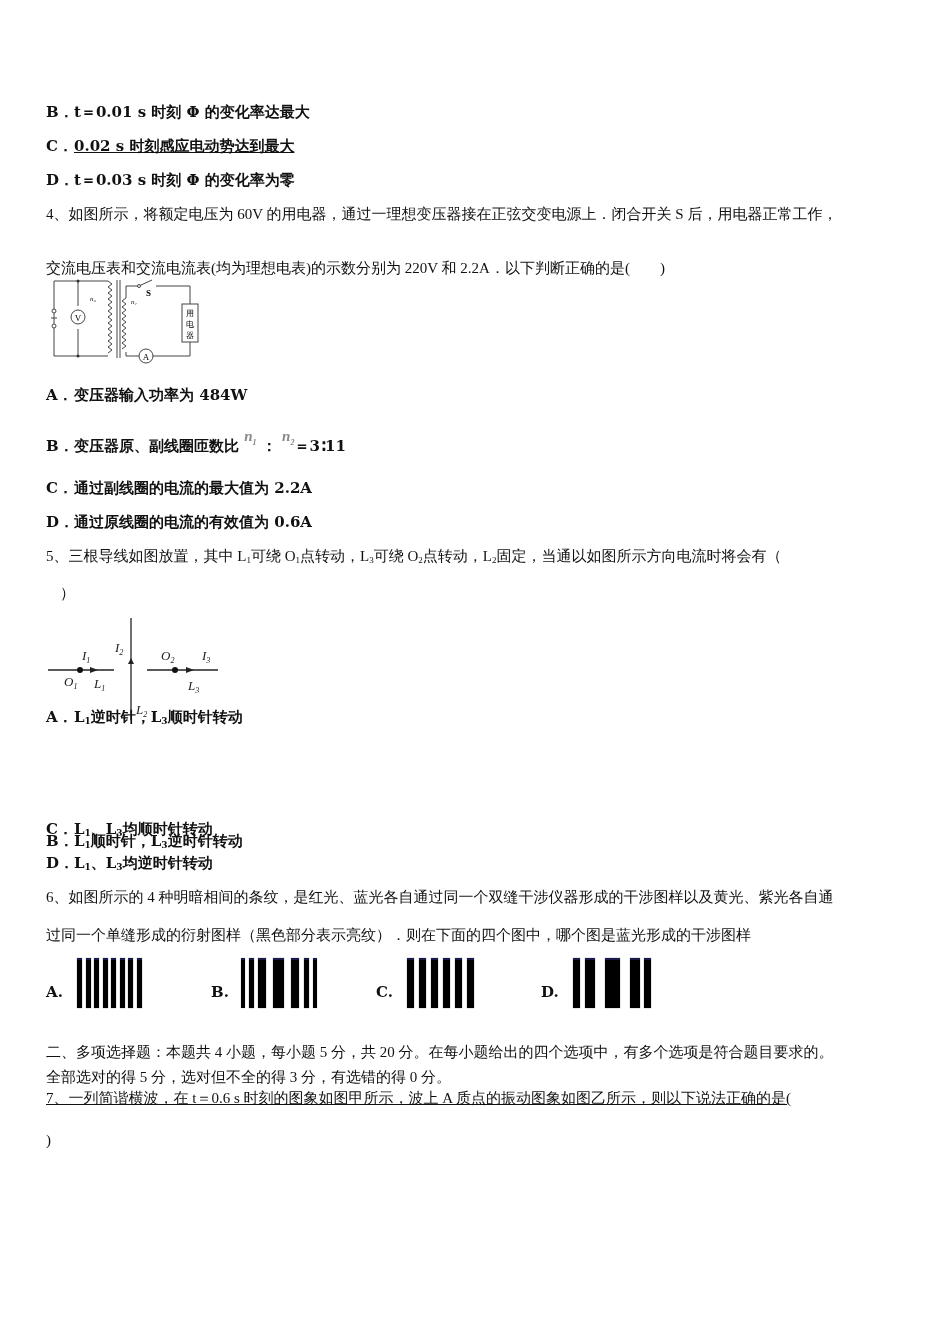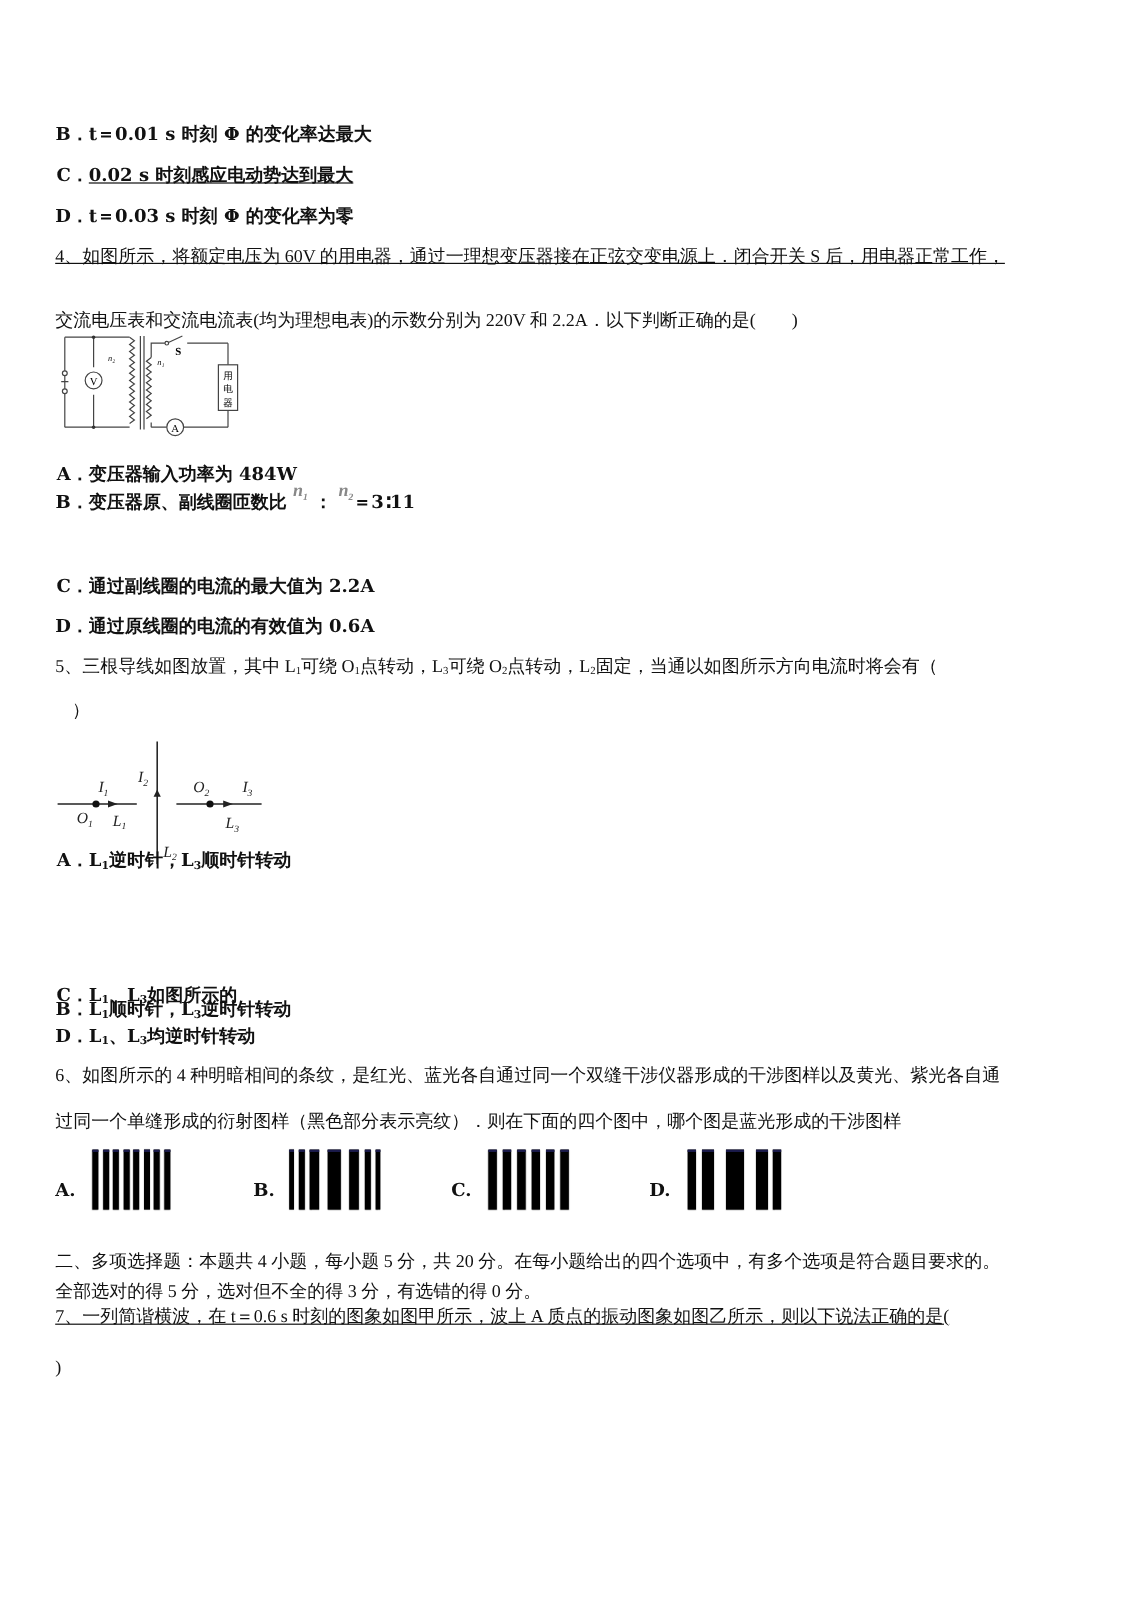--- a/index.html
+++ b/index.html
@@ -1,18 +1,18 @@
 <!DOCTYPE html>
 <html><head>
 <meta charset="utf-8">
 <style>
   html, body { margin:0; padding:0; background:#ffffff; }
   body { width:950px; height:1344px; position:relative; overflow:hidden;
          font-family:"DejaVu Serif","Liberation Serif",serif; color:#111; }
-  .line { position:absolute; left:46px; white-space:nowrap; font-size:15px; line-height:20px;text-align:right; }
+  .line { position:absolute; left:46px; white-space:nowrap; font-size:15px; line-height:20px; }
   .bold { font-weight:bold; }
   .q { font-family:"Liberation Serif","DejaVu Serif",serif; font-size:15px; letter-spacing:0; }
   .opt-letter { font-weight:bold; display:inline-block; width:28px; }
   sub.s { font-size:9px; vertical-align:-2px; }
   .frac { color:#888; font-style:italic; font-family:"Liberation Serif",serif; font-size:15px; position:relative; top:-10px; }
   .frac sub { font-size:8px; }
   .fig { position:absolute; }
   .bars { position:absolute; top:958px; height:50px; }
   .bar { position:absolute; top:0; height:50px; background:#000; border-top:2px solid #1a1a4a; box-sizing:border-box; box-shadow:0 0 1px #777; }
   .bar-label { position:absolute; top:983px; font-weight:bold; font-size:15px; }
@@ -23,21 +23,21 @@
 <div class="line bold" style="top:102px;">
   <span class="opt-letter">B．</span><span>t＝0.01 s 时刻 Φ 的变化率达最大</span>
 </div>
 <div class="line bold" style="top:136px;text-decoration:underline;">
   <span class="opt-letter">C．</span><span>0.02 s 时刻感应电动势达到最大</span>
 </div>
 <div class="line bold" style="top:170px;">
   <span class="opt-letter">D．</span><span>t＝0.03 s 时刻 Φ 的变化率为零</span>
 </div>
 
-<div class="line q" style="top:204px; font-size:15px;text-decoration:underline;">4、如图所示，将额定电压为 60V 的用电器，通过一理想变压器接在正弦交变电源上．闭合开关 S 后，用电器正常工作，</div>
+<div class="line q" style="top:204px; font-size:15px;">4、如图所示，将额定电压为 60V 的用电器，通过一理想变压器接在正弦交变电源上．闭合开关 S 后，用电器正常工作，</div>
 <div class="line q" style="top:258px;">交流电压表和交流电流表(均为理想电表)的示数分别为 220V 和 2.2A．以下判断正确的是(　　)</div>
 
 <svg class="fig" style="left:44px; top:276px;" width="160" height="90" viewBox="0 0 160 90">
   <g stroke="#444" stroke-width="1" fill="none">
 
     <polyline points="10,5 10,80"></polyline>
     <line x1="10" y1="5" x2="64" y2="5"></line>
     <line x1="10" y1="80" x2="64" y2="80"></line>
     <line x1="34" y1="5" x2="34" y2="30"></line>
     <line x1="34" y1="53" x2="34" y2="80"></line>
@@ -72,21 +72,21 @@
   <text x="87" y="28" font-size="7" font-style="italic" font-family="Liberation Serif, serif">n₁</text>
   <text x="102" y="20" font-size="9" font-weight="bold" font-family="Liberation Serif, serif">S</text>
   <text x="146" y="40" font-size="8" text-anchor="middle" font-family="DejaVu Sans, sans-serif">用</text>
   <text x="146" y="51" font-size="8" text-anchor="middle" font-family="DejaVu Sans, sans-serif">电</text>
   <text x="146" y="62" font-size="8" text-anchor="middle" font-family="DejaVu Sans, sans-serif">器</text>
 </svg>
 
 <div class="line bold" style="top:385px;">
   <span class="opt-letter">A．</span><span>变压器输入功率为 484W</span>
 </div>
-<div class="line bold" style="top:408px;">
+<div class="line bold" style="top:436px;">
   <span class="opt-letter">B．</span><span>变压器原、副线圈匝数比</span>
   <span class="frac"><span>n</span><sub>1</sub></span>
   <span>：</span>
   <span class="frac"><span>n</span><sub>2</sub></span><span>＝3∶11</span>
 </div>
 <div class="line bold" style="top:478px;">
   <span class="opt-letter">C．</span><span>通过副线圈的电流的最大值为 2.2A</span>
 </div>
 <div class="line bold" style="top:512px;">
   <span class="opt-letter">D．</span><span>通过原线圈的电流的有效值为 0.6A</span>
@@ -120,21 +120,21 @@
   </g>
 </svg>
 
 <div class="line bold" style="top:707px;">
   <span class="opt-letter">A．</span><span>L</span><sub class="s">1</sub><span>逆时针，</span><span>L</span><sub class="s">3</sub><span>顺时针转动</span>
 </div>
 <div class="line bold" style="top:831px;">
   <span class="opt-letter">B．</span><span>L</span><sub class="s">1</sub><span>顺时针，</span><span>L</span><sub class="s">3</sub><span>逆时针转动</span>
 </div>
 <div class="line bold" style="top:819px;">
-  <span class="opt-letter">C．</span><span>L</span><sub class="s">1</sub><span>、</span><span>L</span><sub class="s">3</sub><span>如图所示的</span>
+  <span class="opt-letter">C．</span><span>L</span><sub class="s">1</sub><span>、</span><span>L</span><sub class="s">3</sub><span>均顺时针转动</span>
 </div>
 <div class="line bold" style="top:853px;">
   <span class="opt-letter">D．</span><span>L</span><sub class="s">1</sub><span>、</span><span>L</span><sub class="s">3</sub><span>均逆时针转动</span>
 </div>
 
 <div class="line q" style="top:887px;">6、如图所示的 4 种明暗相间的条纹，是红光、蓝光各自通过同一个双缝干涉仪器形成的干涉图样以及黄光、紫光各自通</div>
 <div class="line q" style="top:925px;">过同一个单缝形成的衍射图样（黑色部分表示亮纹）．则在下面的四个图中，哪个图是蓝光形成的干涉图样</div>
 
 <span class="bar-label" style="left:46px;">A.</span>
 <div class="bars" style="left:77px; width:66px;">

